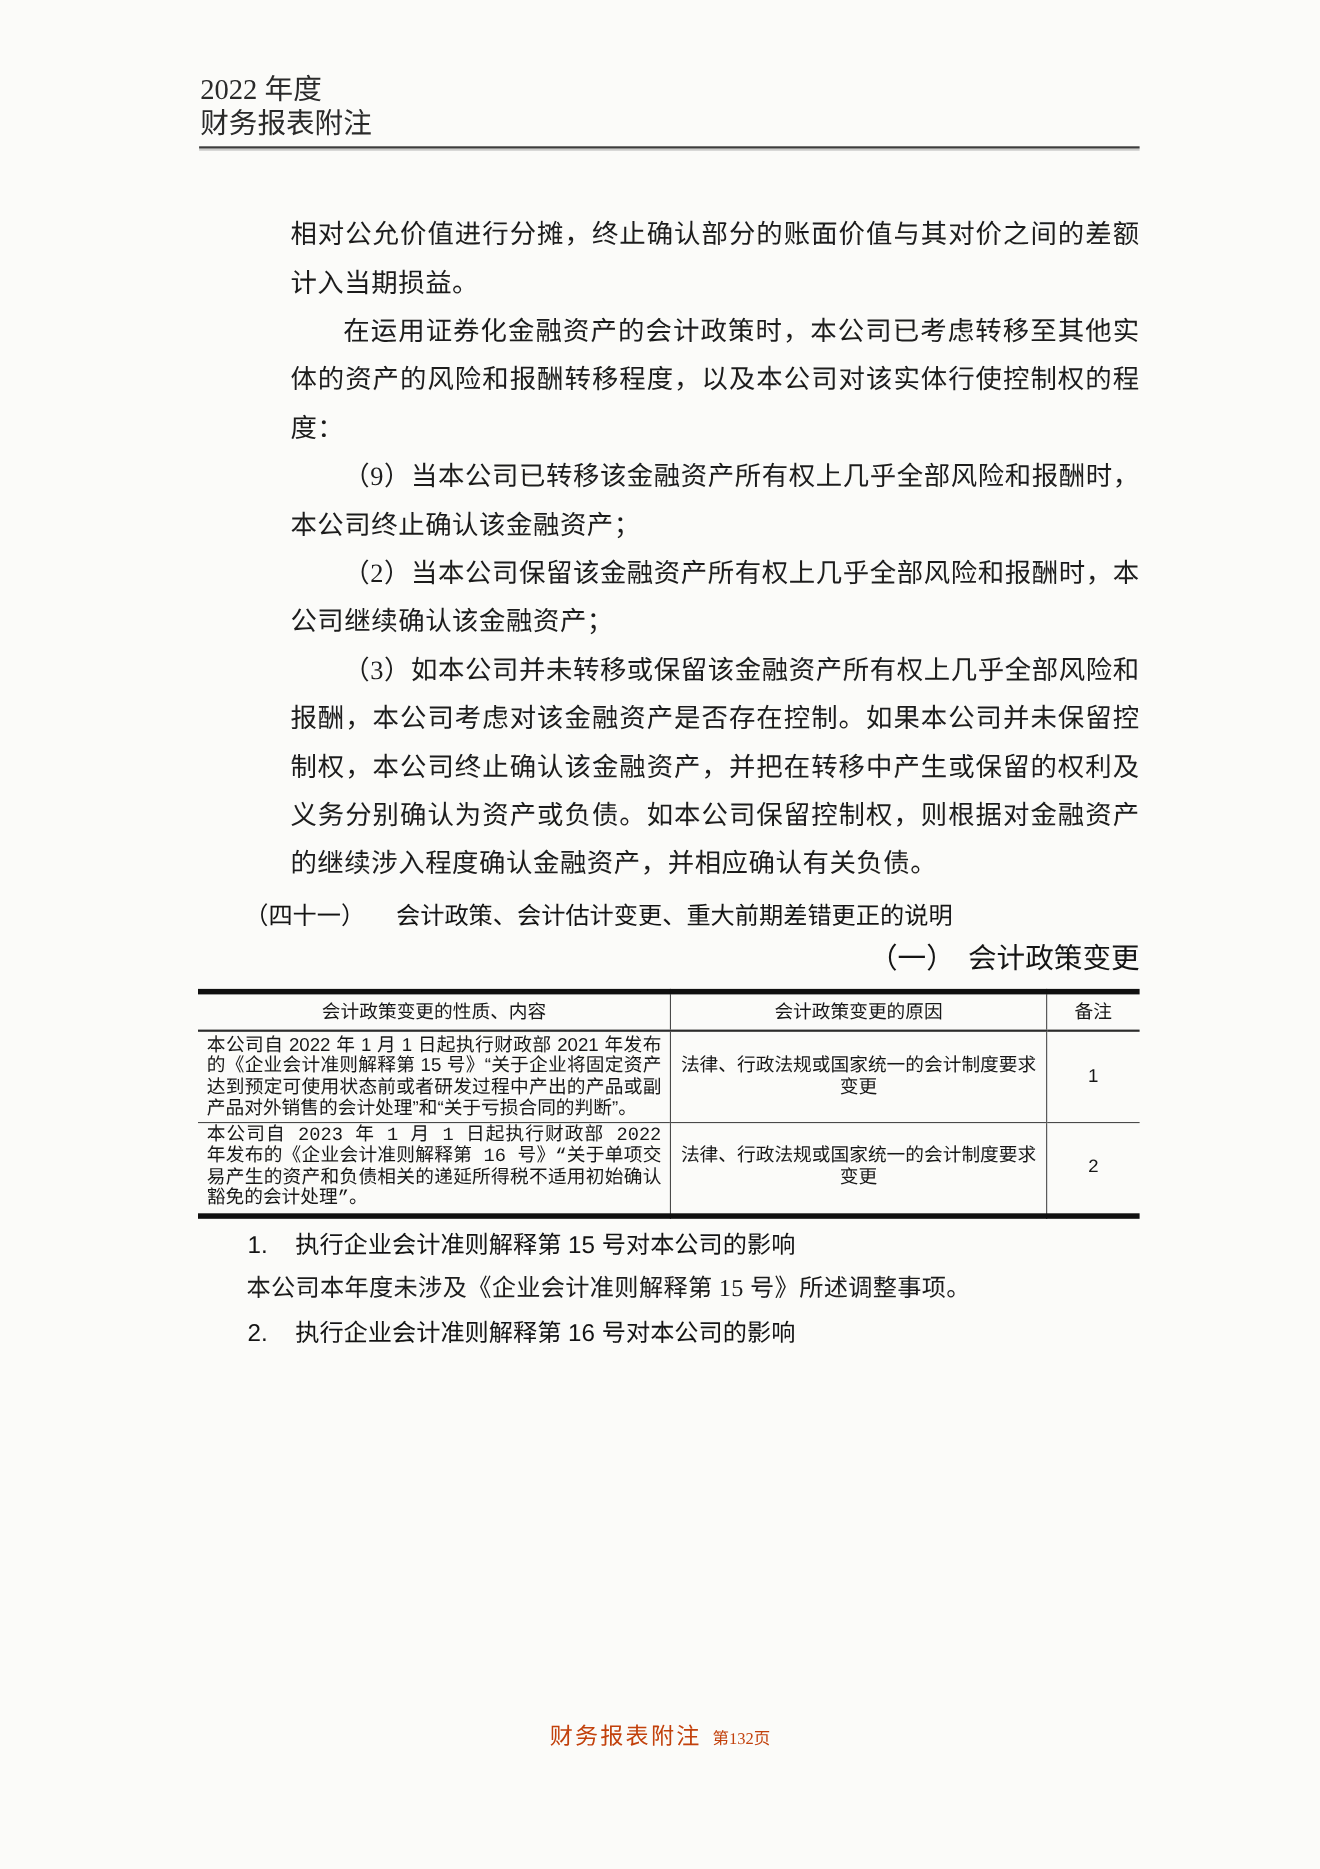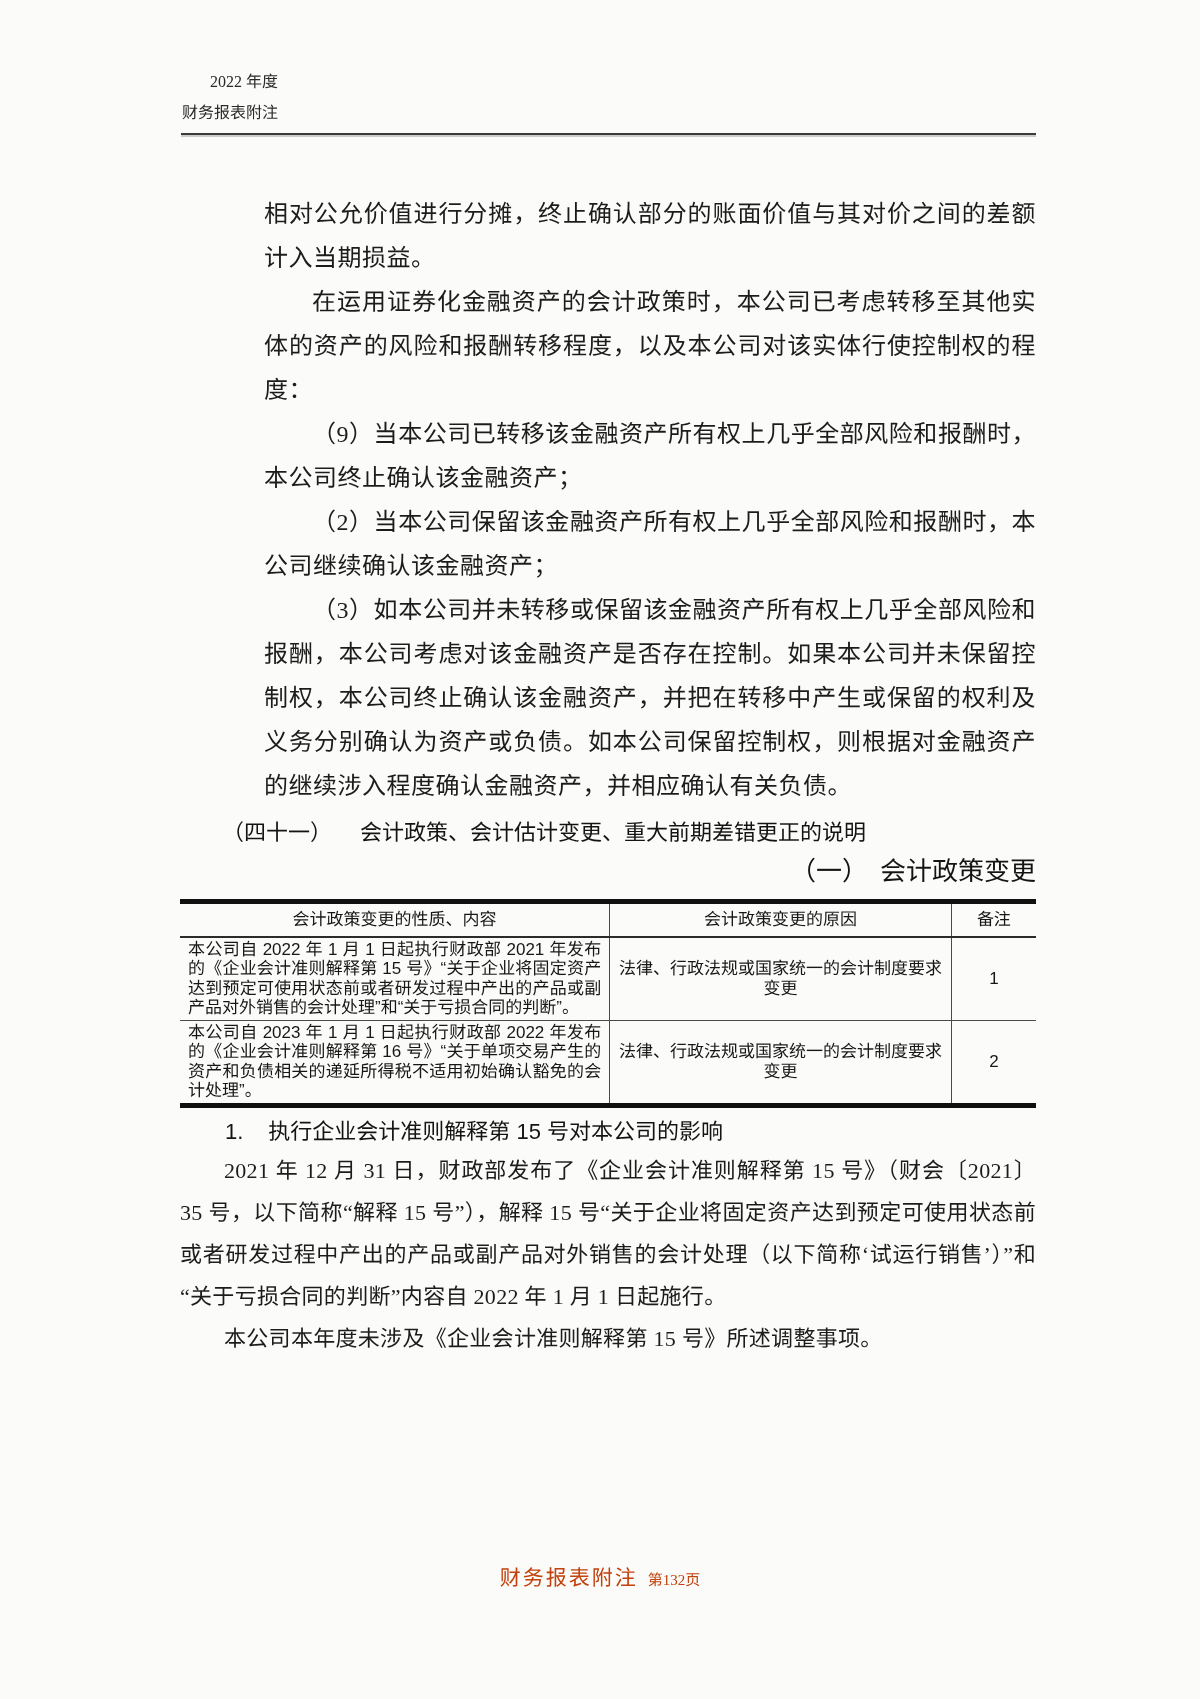--- a/index.html
+++ b/index.html
@@ -12,24 +12,23 @@
     background: #fbfbf9;
     color: #1c1c1c;
     font-family: "Liberation Serif", "DejaVu Serif", serif;
     overflow: hidden;
   }
   
   .doc-header {
     position: absolute;
     left: 182px;
     top: 66px;
-    font-size: 16px;
+    font-size: 26px;
     line-height: 31px;
     color: #2a2a2a;
-    text-align: right;
   }
   .header-rule {
     position: absolute;
     left: 181px;
     top: 133px;
     width: 855px;
     height: 2px;
     background: #3c3c3c;
     box-shadow: 0 2px 0 rgba(60,60,60,0.25);
   }
@@ -78,21 +77,21 @@
     padding: 6px 4px;
     border-bottom: 2px solid #2b2b2b;
     vertical-align: middle;
   }
   table.policy-table td {
     padding: 2px 8px;
     vertical-align: middle;
   }
   table.policy-table th + th,
   table.policy-table td + td { border-left: 1px solid #4a4a4a; }
-  table.policy-table tr.data-row + tr.data-row td { border-top: 1px solid #4a4a4a; }
+  table.policy-table tr.data-row + tr.data-row td { border-top: 1px solid #4a4a4a; font-family: Liberation Mono, monospace; }
   td.cell-nature { text-align: justify; }
   td.cell-reason, td.cell-note { text-align: center; }
 
   
   .h-item { margin: 6px 0 0 45px; font-size: 22px; line-height: 36px; }
   .h-item.second { margin-top: 2px; }
   .h-item .gap { margin-left: 25px; }
   .lower-p {
     font-size: 22px;
     line-height: 42px;
@@ -164,23 +163,25 @@
           <td class="cell-nature">本公司自 2023 年 1 月 1 日起执行财政部 2022 年发布的《企业会计准则解释第 16 号》“关于单项交易产生的资产和负债相关的递延所得税不适用初始确认豁免的会计处理”。</td>
           <td class="cell-reason">法律、行政法规或国家统一的会计制度要求变更</td>
           <td class="cell-note">2</td>
         </tr>
       </tbody>
     </table>
 
     <div class="h-item">
       <span>1.</span><span class="gap">执行企业会计准则解释第 15 号对本公司的影响</span>
     </div>
-    <p class="lower-p ti">2021 年 12 月 31 日，财政部发布了《企业会计准则解释第 15 号》（财会〔2021〕35 号，以下简称“解释 15 号”），解释 15 号“关于企业将固定资产达到预定可使用状态前或者研发过程中产出的产品或副产品对外销售的会计处理（以下简称‘试运行销售’）”和“关于亏损合同的判断”内容自 2022 年 1 月 1 日起施行。</p>
     <p class="lower-p ti">本公司本年度未涉及《企业会计准则解释第 15 号》所述调整事项。</p>
 
+    <div class="h-item second">
+      <span>2.</span><span class="gap">执行企业会计准则解释第 16 号对本公司的影响</span>
+    </div>
 
   </div>
 
   <div class="doc-footer">
     <span class="f-title">财务报表附注</span><span class="f-page">第132页</span>
   </div>
 
 </div>
 
 </body></html>

